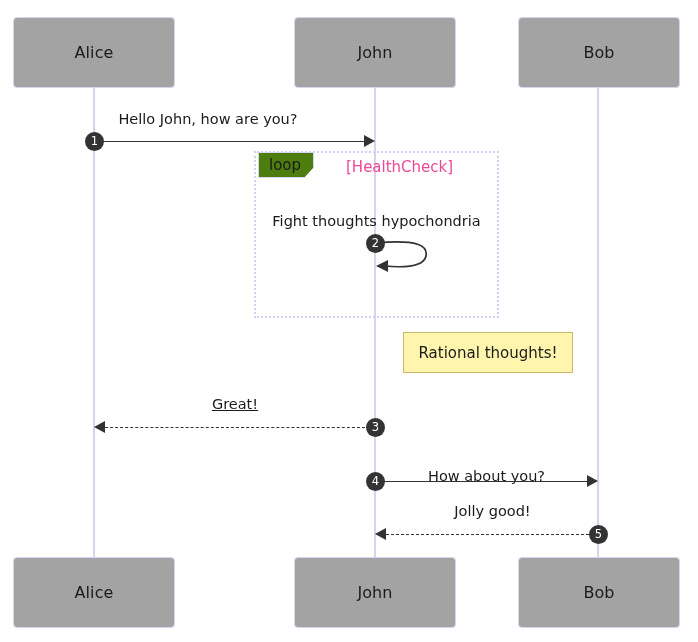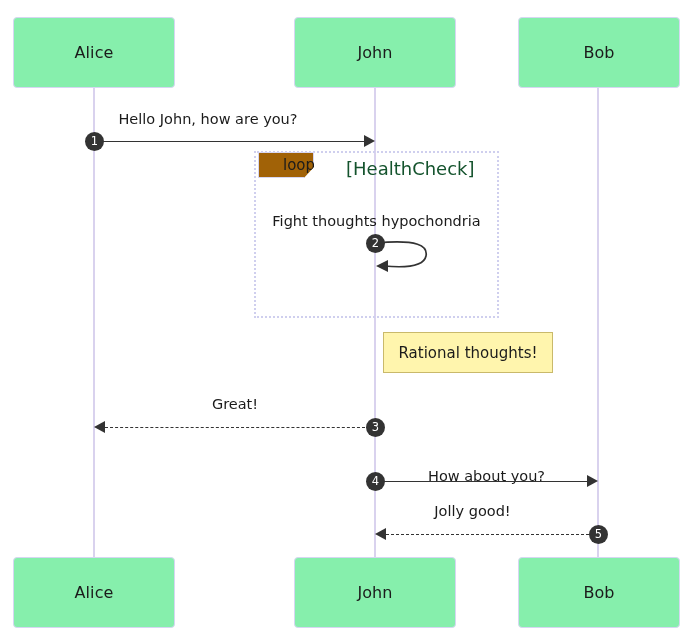--- a/index.html
+++ b/index.html
@@ -12,21 +12,21 @@
     overflow: hidden;
     font-family: "DejaVu Sans", "Liberation Sans", sans-serif;
     -webkit-font-smoothing: antialiased;
   }
   #diagram { position: absolute; inset: 0; }
 
   
   .actor-box {
     position: absolute;
     box-sizing: border-box;
-    background: #86efac;
+    background: #a3a3a3;
     border: 1px solid #D6D6F2;
     border-radius: 4px;
     display: flex;
     align-items: center;
     justify-content: center;
     color: #1b1b1b;
     font-size: 16px;
     letter-spacing: .1px;
   }
 
@@ -80,33 +80,33 @@
   
   .loop-box {
     position: absolute;
     box-sizing: border-box;
     border: 2px dotted #CFCFEE;
     background: transparent;
   }
   .loop-tag {
     position: absolute;
     box-sizing: border-box;
-    background: #a16207;
+    background: #4d7c0f;
     border: 1px solid #D6D6F2;
     color: #1b1b1b;
     font-size: 15px;
     display: flex;
     align-items: center;
-    padding-left: 24px;
+    padding-left: 10px;
     clip-path: polygon(0 0, 100% 0, 100% 58%, 82% 100%, 0 100%);
   }
   .loop-cond {
     position: absolute;
-    color: #14532d;
-    font-size: 18px;
+    color: #ec4899;
+    font-size: 15px;
     white-space: nowrap;
   }
   .loop-text {
     position: absolute;
     color: #1b1b1b;
     font-size: 14.5px;
     white-space: nowrap;
     text-align: center;
   }
 
@@ -160,35 +160,35 @@
   <div class="loop-text" style="left:254px; top:213px; width:245px;">Fight thoughts hypochondria</div>
 
   <div class="self-loop" style="left:372px; top:234px; width:66px; height:42px;">
     <svg width="66" height="42" viewBox="0 0 66 42">
       <path d="M 4 9 C 46 5, 56 12, 54 22 C 52 32, 34 34, 12 32" fill="none" stroke="#333333" stroke-width="1.7"></path>
       <polygon points="16,26 4,32 16,38" fill="#333333"></polygon>
     </svg>
   </div>
   <div class="seq-badge" style="left:366px; top:234px;">2</div>
 
-  <div class="note-box" style="left:383px; top:332px; width:170px; height:41px;">
+  <div class="note-box" style="left:403px; top:332px; width:170px; height:41px;">
     <span>Rational thoughts!</span>
   </div>
 
-  <div class="msg-label" style="left:94px; top:396px; width:282px;">Great!</div>
+  <div class="msg-label" style="left:94px; top:396px; width:282px;text-decoration:underline;">Great!</div>
   <div class="msg-line dashed" style="left:105px; top:427px; width:260px;"></div>
   <div class="arrow-head left" style="left:94px; top:421px;"></div>
   <div class="seq-badge" style="left:366px; top:418px;">3</div>
 
   <div class="msg-label" style="left:375px; top:468px; width:223px;">How about you?</div>
   <div class="msg-line" style="left:375px; top:481px; width:220px;"></div>
   <div class="arrow-head right" style="left:587px; top:475px;"></div>
   <div class="seq-badge" style="left:366px; top:472px;">4</div>
 
-  <div class="msg-label" style="left:361px; top:503px; width:223px;">Jolly good!</div>
+  <div class="msg-label" style="left:381px; top:503px; width:223px;">Jolly good!</div>
   <div class="msg-line dashed" style="left:386px; top:534px; width:203px;"></div>
   <div class="arrow-head left" style="left:375px; top:528px;"></div>
   <div class="seq-badge" style="left:589px; top:525px;">5</div>
 
   <div class="actor-box" style="left:13px; top:557px; width:162px; height:71px;">
     <span>Alice</span>
   </div>
   <div class="actor-box" style="left:294px; top:557px; width:162px; height:71px;">
     <span>John</span>
   </div>

